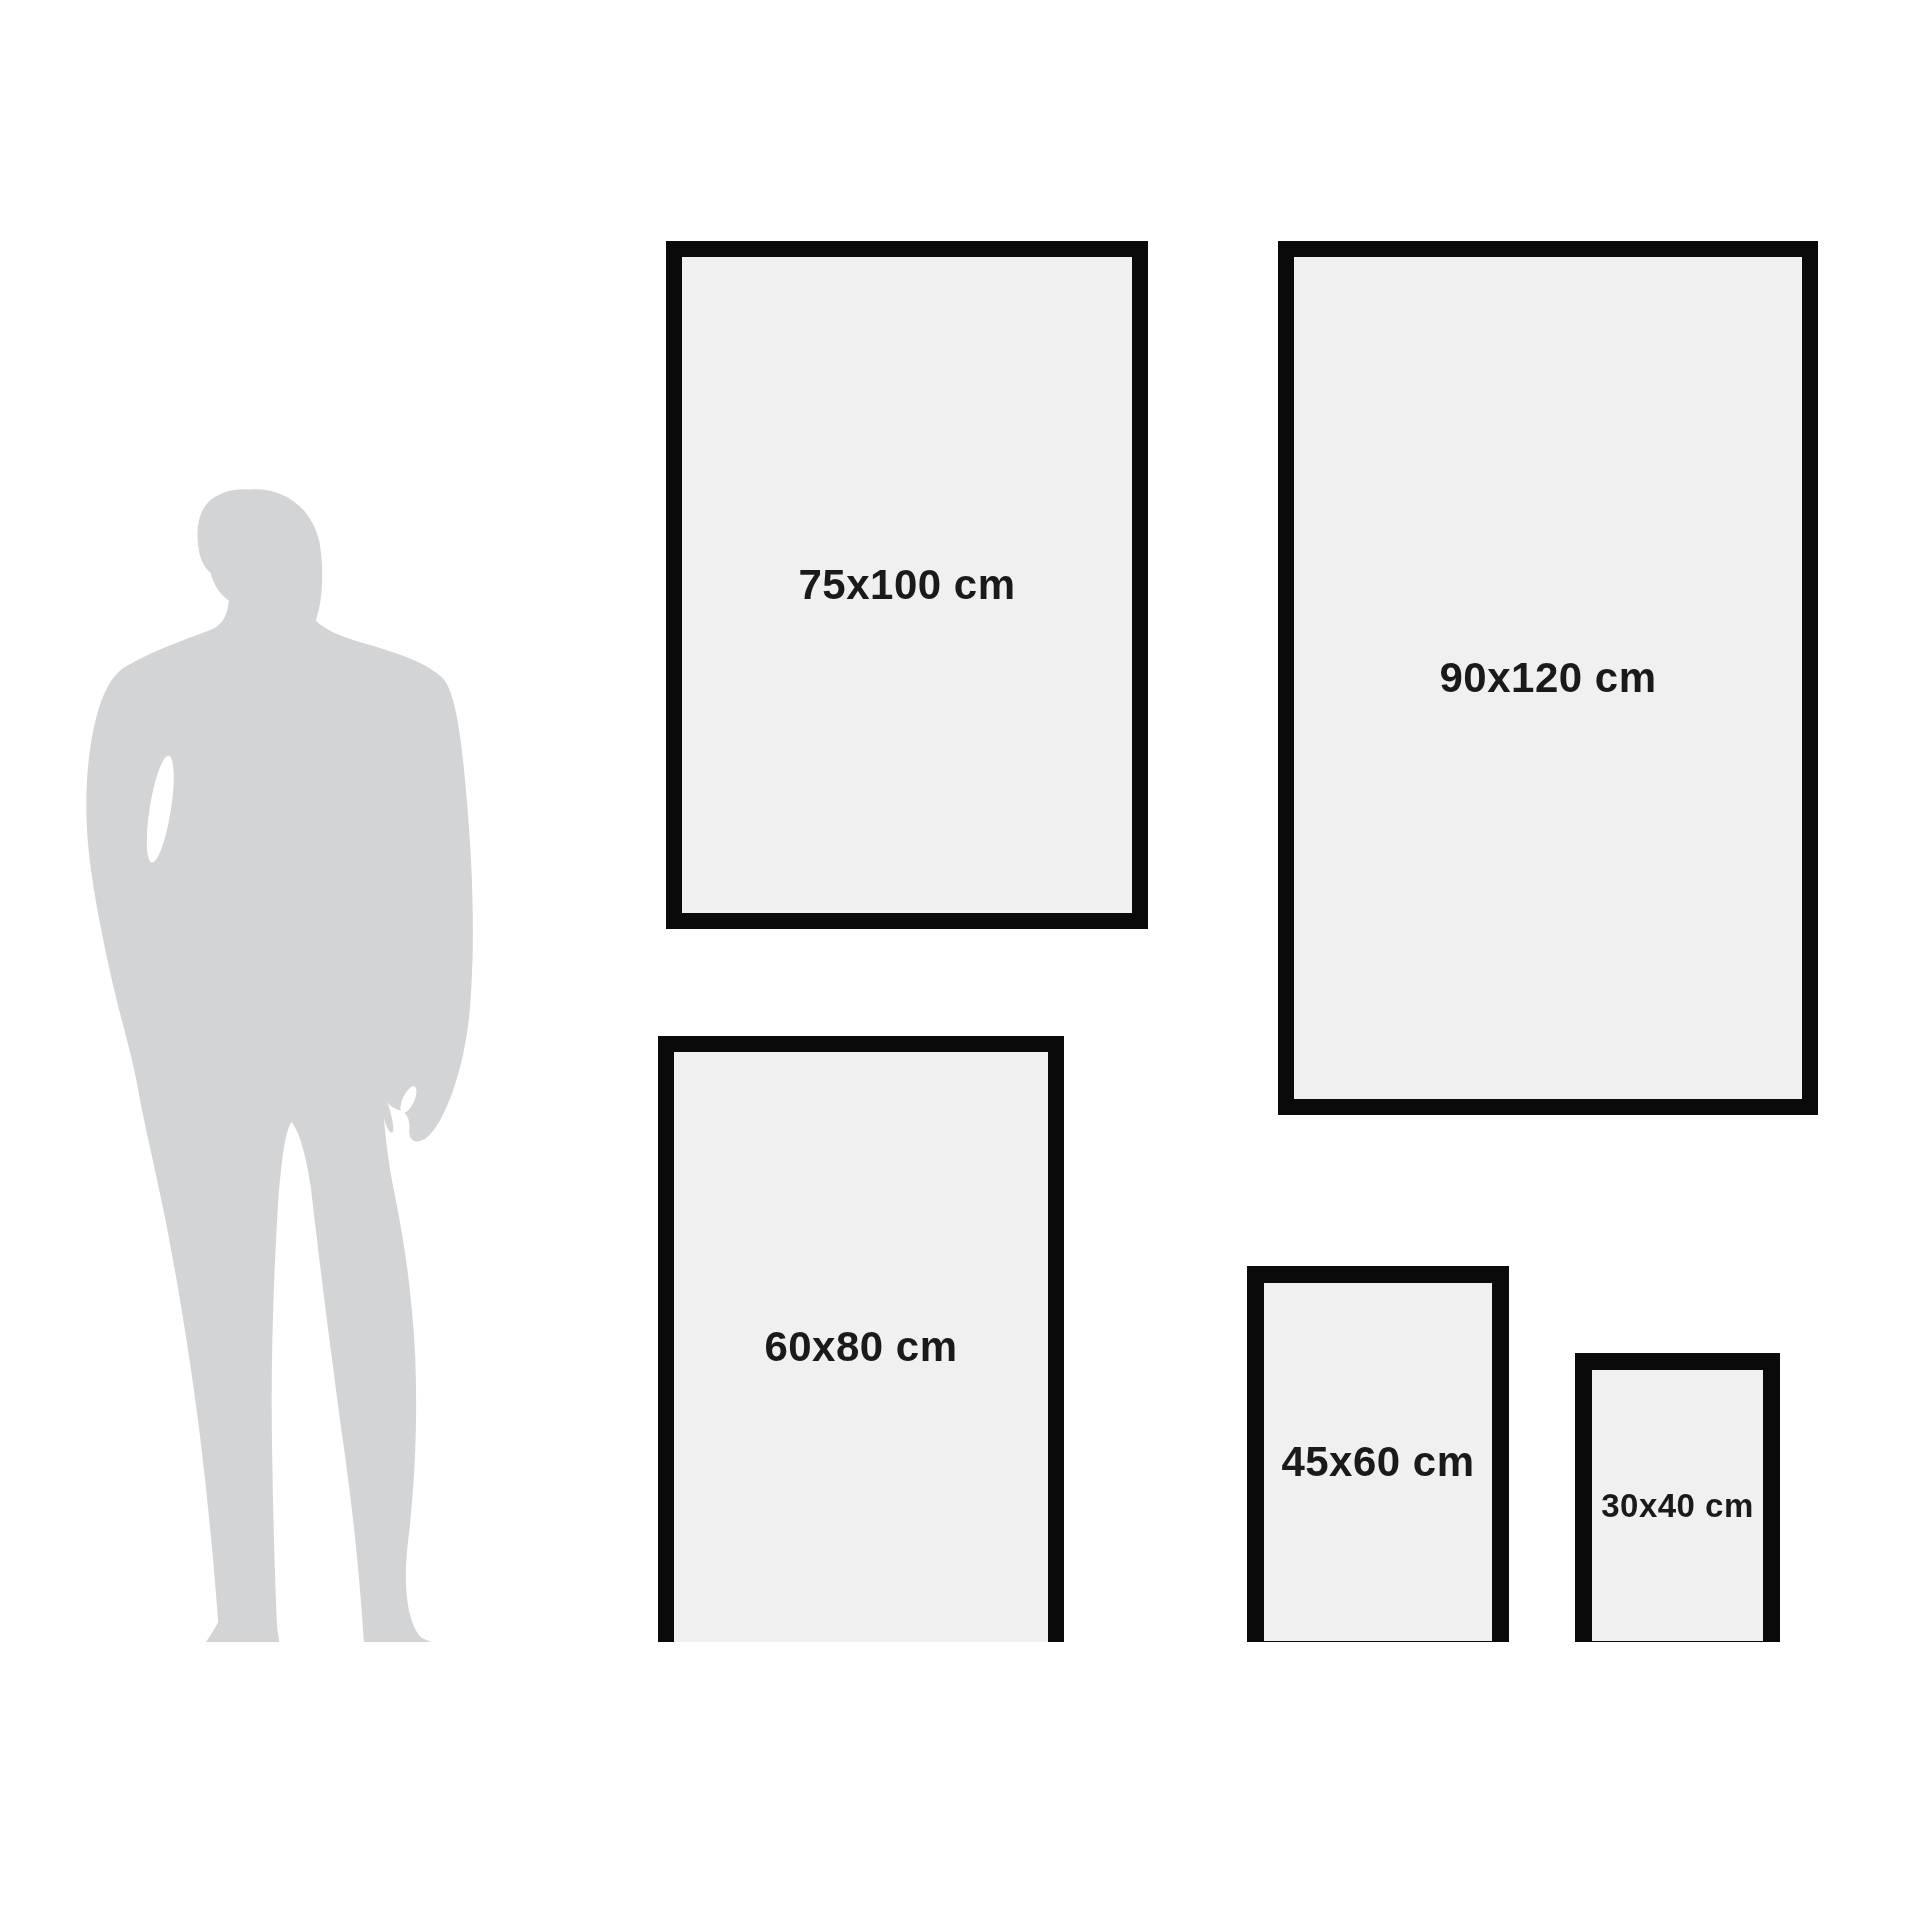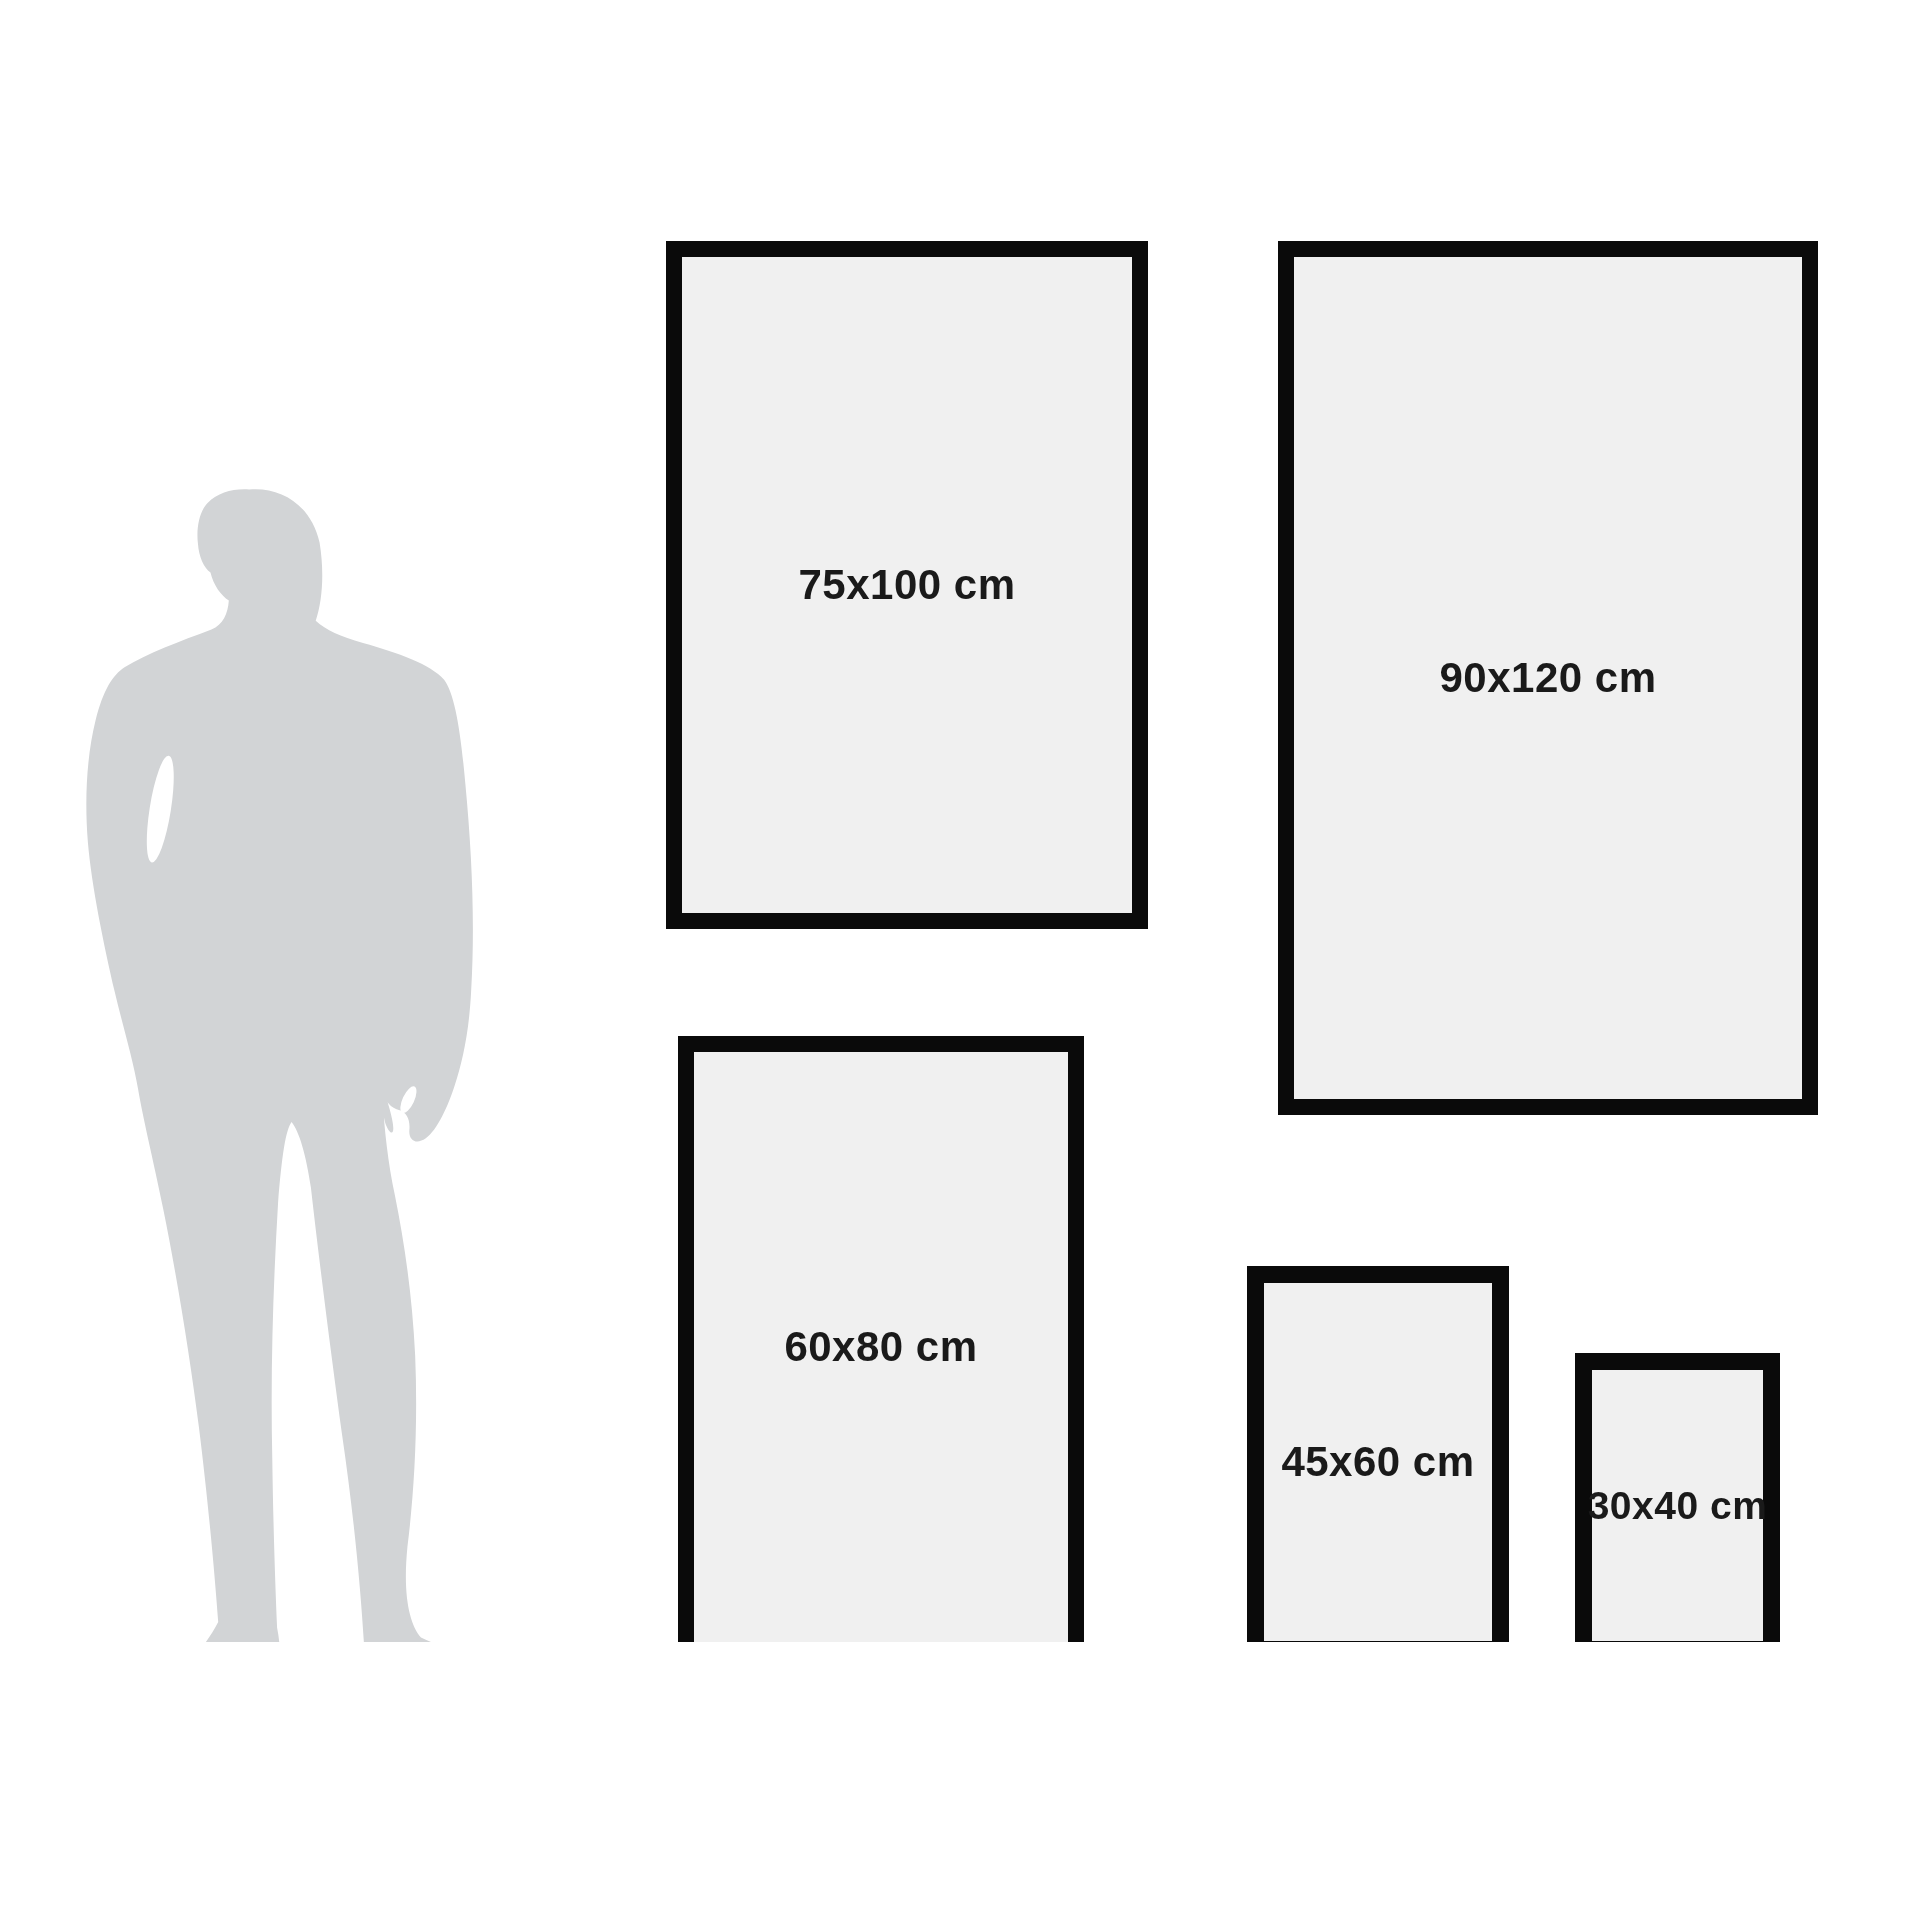--- a/index.html
+++ b/index.html
@@ -36,24 +36,24 @@
   .frame .size-label {
     color: var(--label-text, #1a1a1a);
     font-weight: 700;
     font-size: 42px;
     letter-spacing: 0.5px;
     white-space: nowrap;
   }
   
   .frame-75x100 { left: 666px;  top: 241px;  width: 482px; height: 688px; }
   .frame-90x120 { left: 1240px; top: 241px;  width: 540px; height: 874px; margin-left: 38px; }
-  .frame-60x80  { left: 678px;  top: 1036px; width: 406px; height: 622px; }
+  .frame-60x80  { left: 658px;  top: 1036px; width: 406px; height: 622px; }
   .frame-45x60  { left: 1247px; top: 1266px; width: 262px; height: 392px; border-width: 17.4px; }
   .frame-30x40  { left: 1575px; top: 1353px; width: 205px; height: 305px; border-width: 17.4px; }
-  .frame-30x40 .size-label { font-size: 39px; }
+  .frame-30x40 .size-label { font-size: 33px; }
 </style>
 </head>
 <body>
 
 <div class="canvas">
 
   <svg class="figure-svg" viewBox="0 0 2000 2000" xmlns="http://www.w3.org/2000/svg" aria-hidden="true">
     <path class="sil" fill="#d2d4d6" d="
       M 258 507
       C 290 504 322 522 331 562

